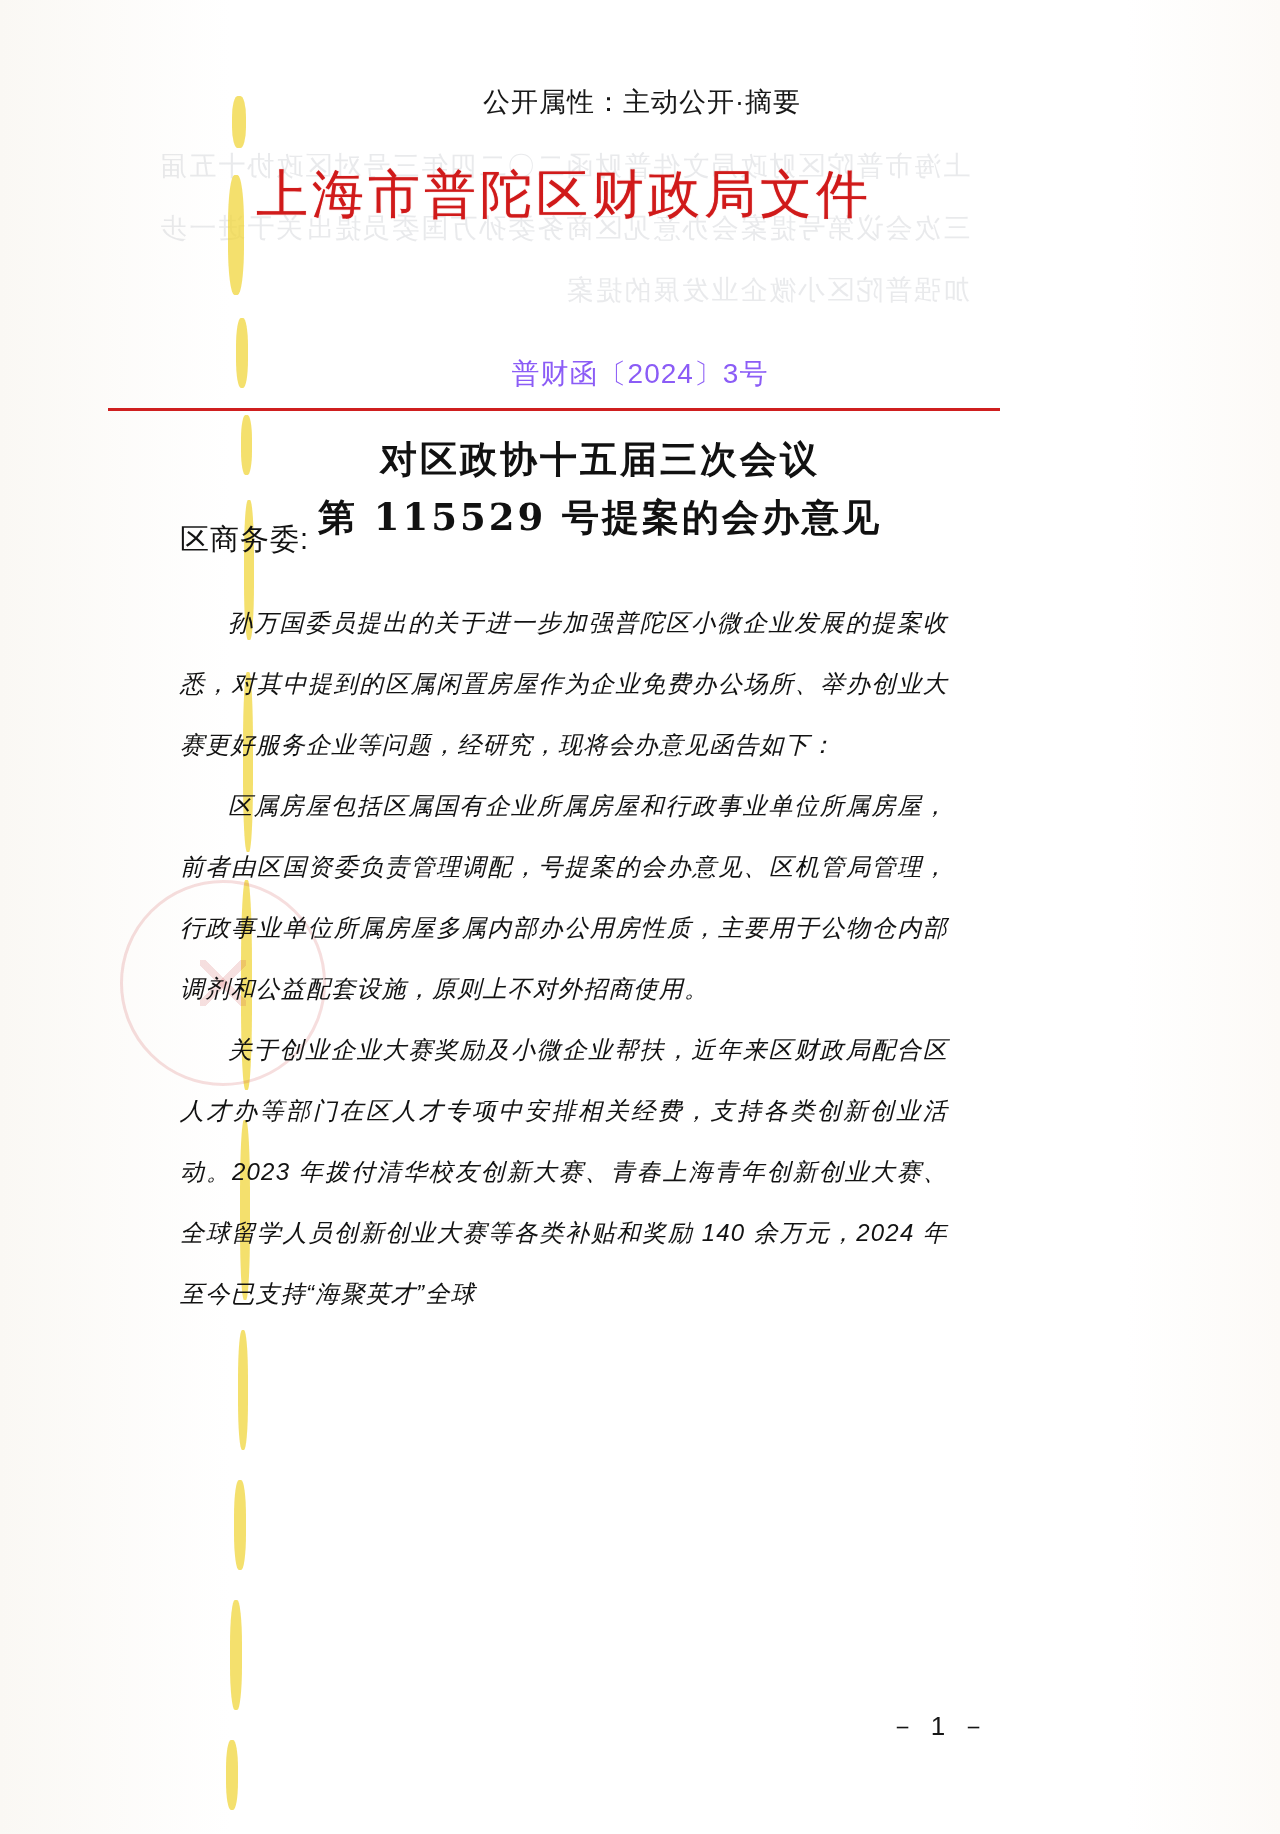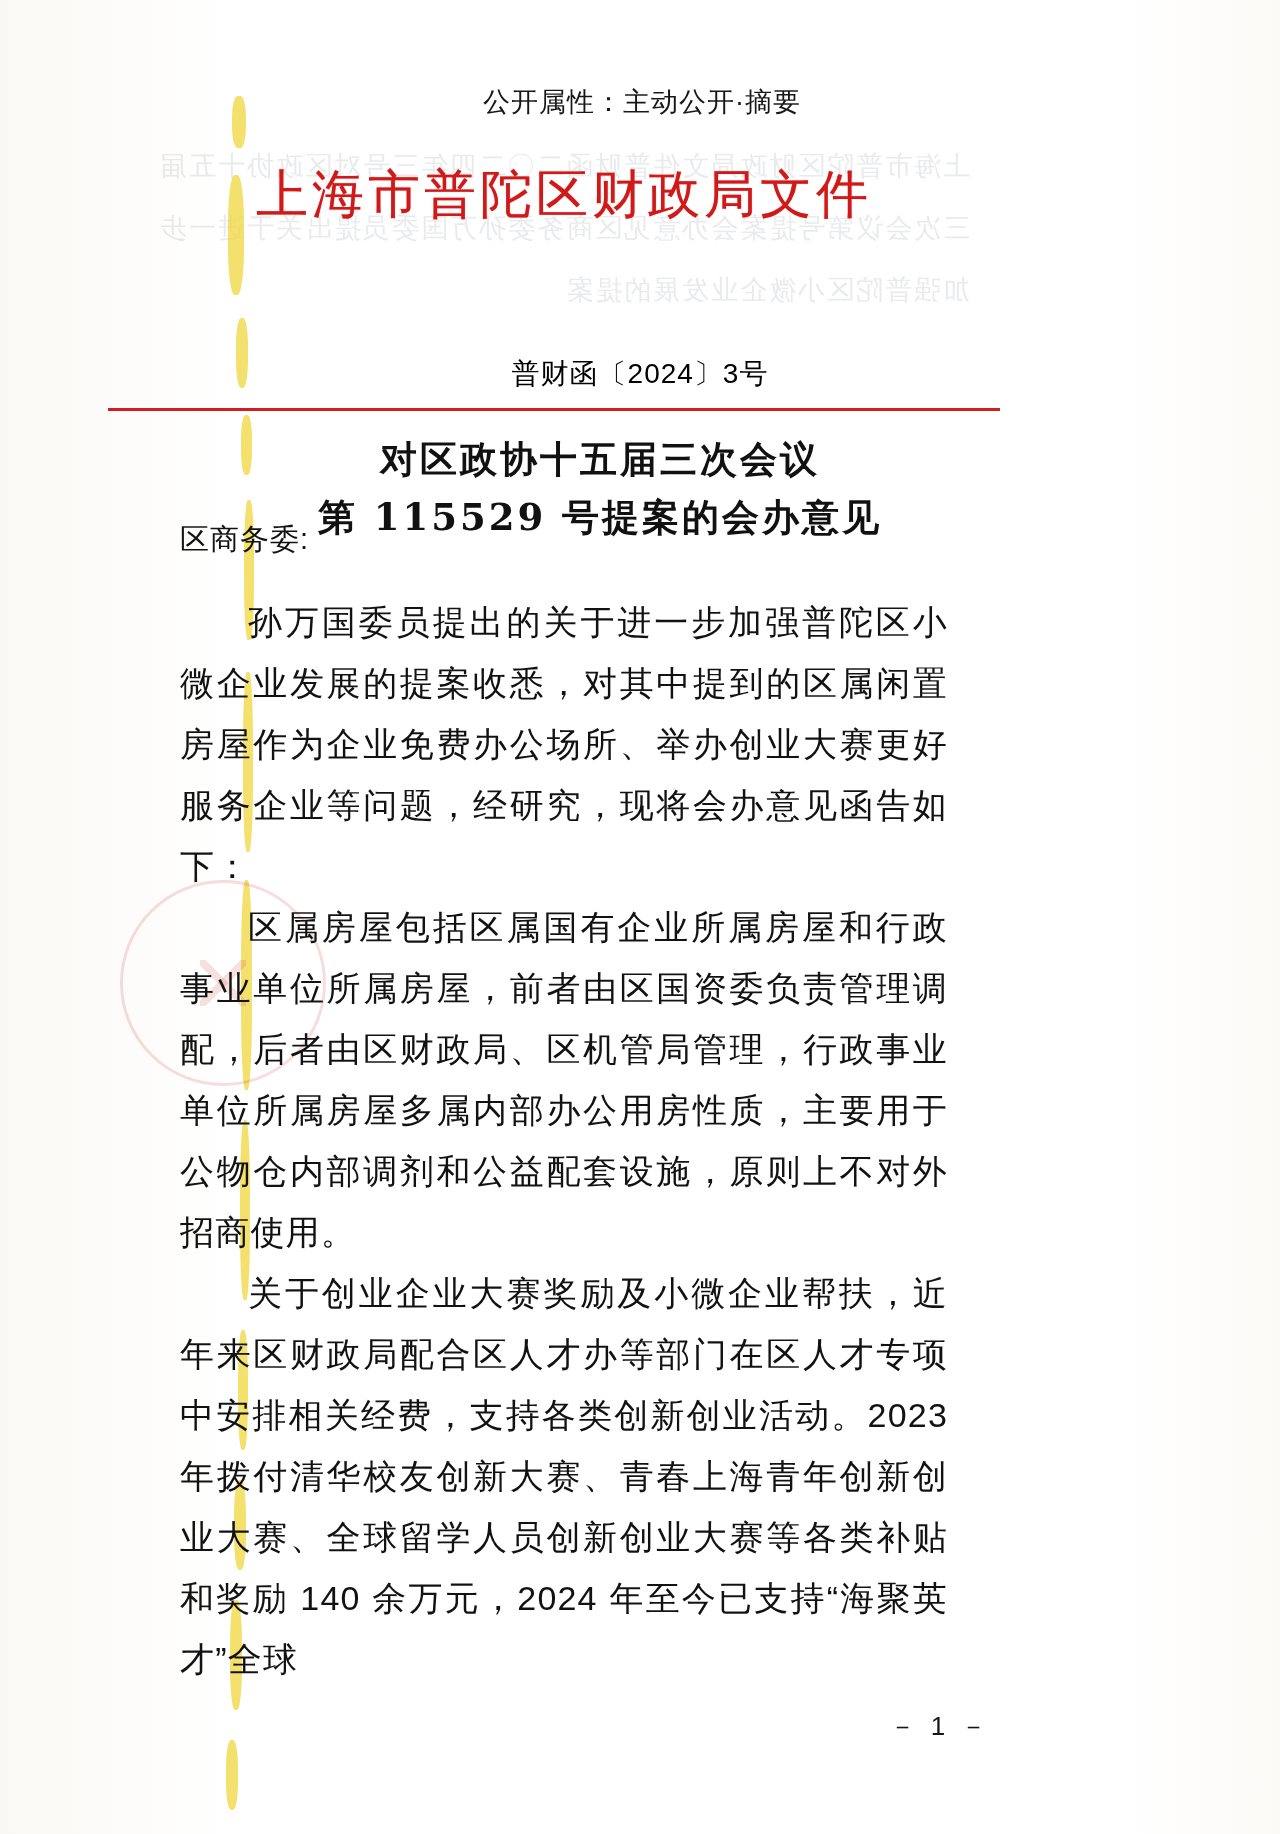--- a/index.html
+++ b/index.html
@@ -108,21 +108,21 @@
   }
 
   .doc-number {
     position: absolute;
     top: 355px;
     left: 0;
     width: 1280px;
     text-align: center;
     font-size: 28px;
     letter-spacing: 1px;
-    color: #000000;
+    color: #8b5cf6;
     font-family: "Liberation Sans", "DejaVu Sans", sans-serif;
   }
 
   .red-rule {
     position: absolute;
     top: 408px;
     left: 108px;
     width: 892px;
     height: 3px;
     background: #cf1f1f;
@@ -152,26 +152,27 @@
     letter-spacing: 1px;
     color: #121212;
     font-family: "Liberation Sans", "DejaVu Sans", sans-serif;
   }
 
   .body-text {
     position: absolute;
     top: 592px;
     left: 180px;
     width: 768px;
-    font-size: 34px;
+    font-size: 24px;
     line-height: 61px;
     letter-spacing: 1.2px;
     color: #121212;
     text-align: justify;
     font-family: "Liberation Sans", "DejaVu Sans", sans-serif;
+    font-style: italic;
   }
   .body-text p {
     margin: 0 0 0 0;
     text-indent: 2em;
   }
 
   .page-number {
     position: absolute;
     bottom: 90px;
     left: 0;
@@ -219,19 +220,19 @@
 
   <div class="title">
     <div>对区政协十五届三次会议</div>
     <div>第 115529 号提案的会办意见</div>
   </div>
 
   <div class="salutation">区商务委:</div>
 
   <div class="body-text">
     <p>孙万国委员提出的关于进一步加强普陀区小微企业发展的提案收悉，对其中提到的区属闲置房屋作为企业免费办公场所、举办创业大赛更好服务企业等问题，经研究，现将会办意见函告如下：</p>
-    <p>区属房屋包括区属国有企业所属房屋和行政事业单位所属房屋，前者由区国资委负责管理调配，后者由区财政局、区机管局管理，行政事业单位所属房屋多属内部办公用房性质，主要用于公物仓内部调剂和公益配套设施，原则上不对外招商使用。</p>
+    <p>区属房屋包括区属国有企业所属房屋和行政事业单位所属房屋，前者由区国资委负责管理调配，号提案的会办意见、区机管局管理，行政事业单位所属房屋多属内部办公用房性质，主要用于公物仓内部调剂和公益配套设施，原则上不对外招商使用。</p>
     <p>关于创业企业大赛奖励及小微企业帮扶，近年来区财政局配合区人才办等部门在区人才专项中安排相关经费，支持各类创新创业活动。2023 年拨付清华校友创新大赛、青春上海青年创新创业大赛、全球留学人员创新创业大赛等各类补贴和奖励 140 余万元，2024 年至今已支持“海聚英才”全球</p>
   </div>
 
   <div class="page-number">－ 1 －</div>
 
 </div>
 
 </body></html>

